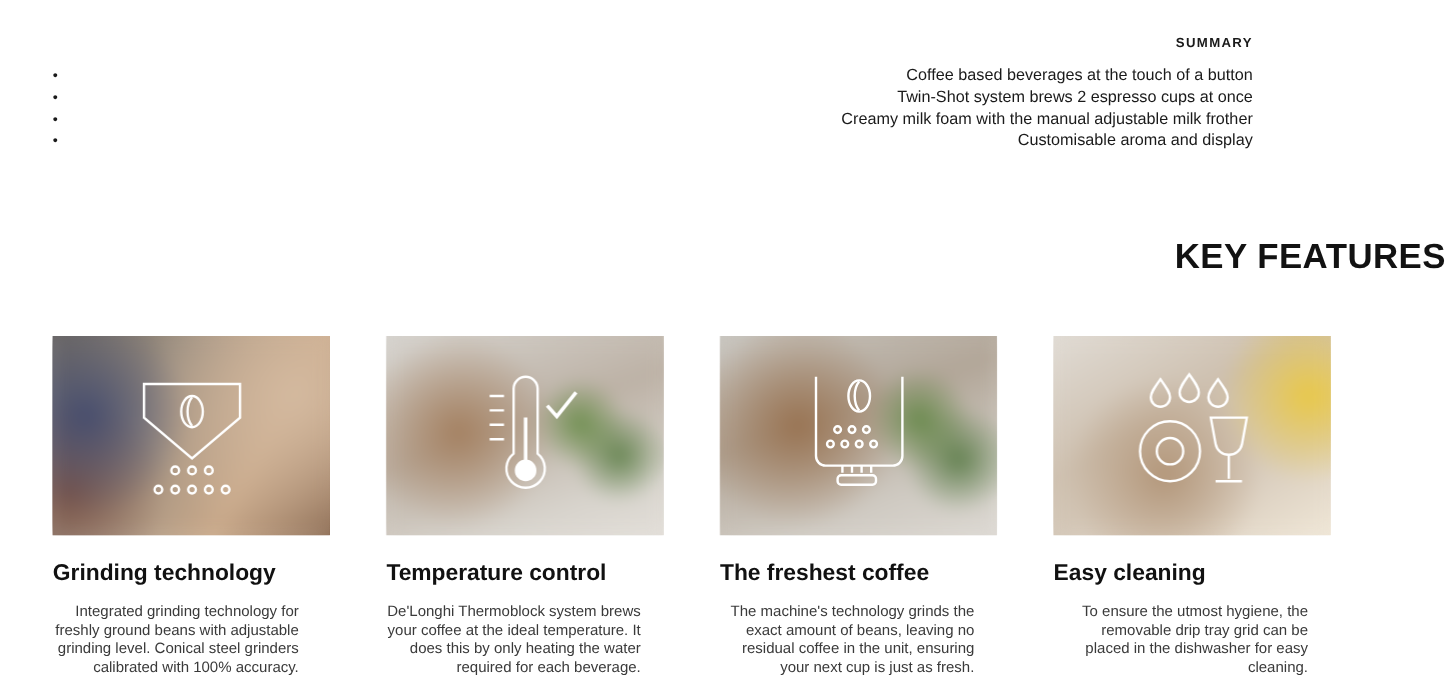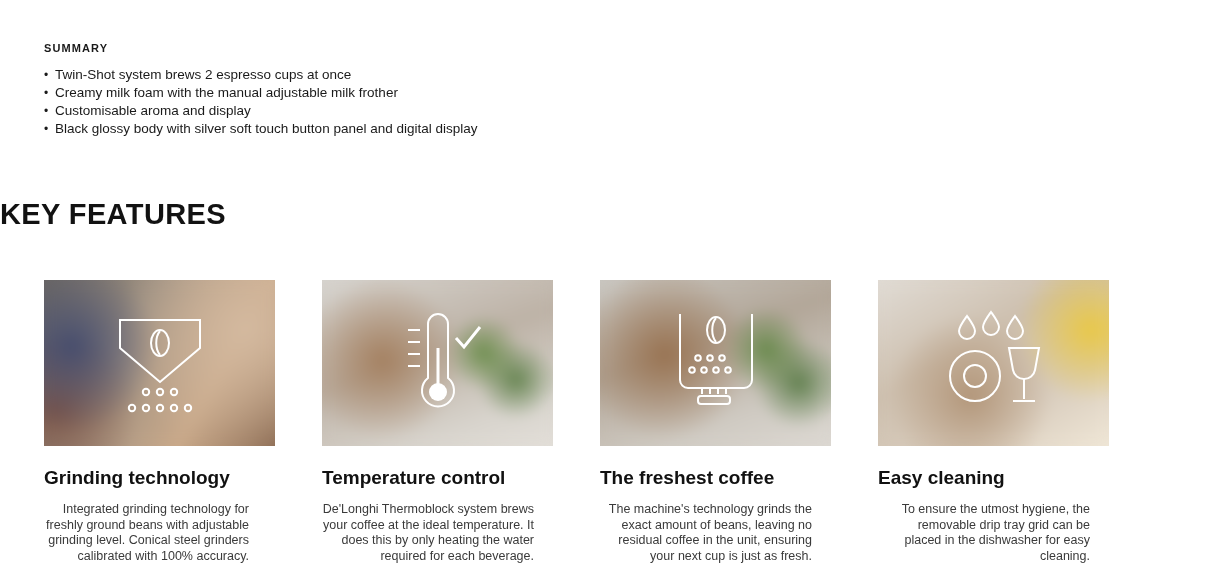--- a/index.html
+++ b/index.html
@@ -14,22 +14,23 @@
     font-family: "Liberation Sans", sans-serif;
     color: #1a1a1a;
     overflow: hidden;
     position: relative;
   }
 
   
   .summary-section {
     position: absolute;
     left: 44px;
-    top: 42px;
+    top: 30px;
     width: 1000px;
+    text-align: right;
   }
   .summary-heading {
     font-size: 11px;
     font-weight: bold;
     letter-spacing: 1.1px;
     color: #1a1a1a;
     margin: 0 0 12px 0;
   }
   .summary-list {
     list-style: none;
@@ -51,21 +52,21 @@
     top: 0;
     font-size: 12px;
   }
 
   
   .features-title {
     position: absolute;
     top: 198px;
     left: 0;
     width: 100%;
-    text-align: left;
+    text-align: right;
     font-size: 29px;
     font-weight: bold;
     letter-spacing: 0.4px;
     color: #121212;
     margin: 0;
   }
 
   .features-row {
     position: absolute;
     top: 280px;
@@ -152,24 +153,24 @@
   .feature-card:nth-child(2) .feature-body,
   .feature-card:nth-child(3) .feature-body,
   .feature-card:nth-child(4) .feature-body { width: 212px; }
 </style>
 </head>
 <body>
 
 <section class="summary-section">
   <h2 class="summary-heading">SUMMARY</h2>
   <ul class="summary-list">
+    <li>Coffee based beverages at the touch of a button</li>
     <li>Twin-Shot system brews 2 espresso cups at once</li>
     <li>Creamy milk foam with the manual adjustable milk frother</li>
     <li>Customisable aroma and display</li>
-    <li>Black glossy body with silver soft touch button panel and digital display</li>
   </ul>
 </section>
 
 <h1 class="features-title">KEY FEATURES</h1>
 
 <section class="features-row">
 
   <article class="feature-card">
     <div class="feature-img photo-1">
       <div class="photo-blur"></div>

